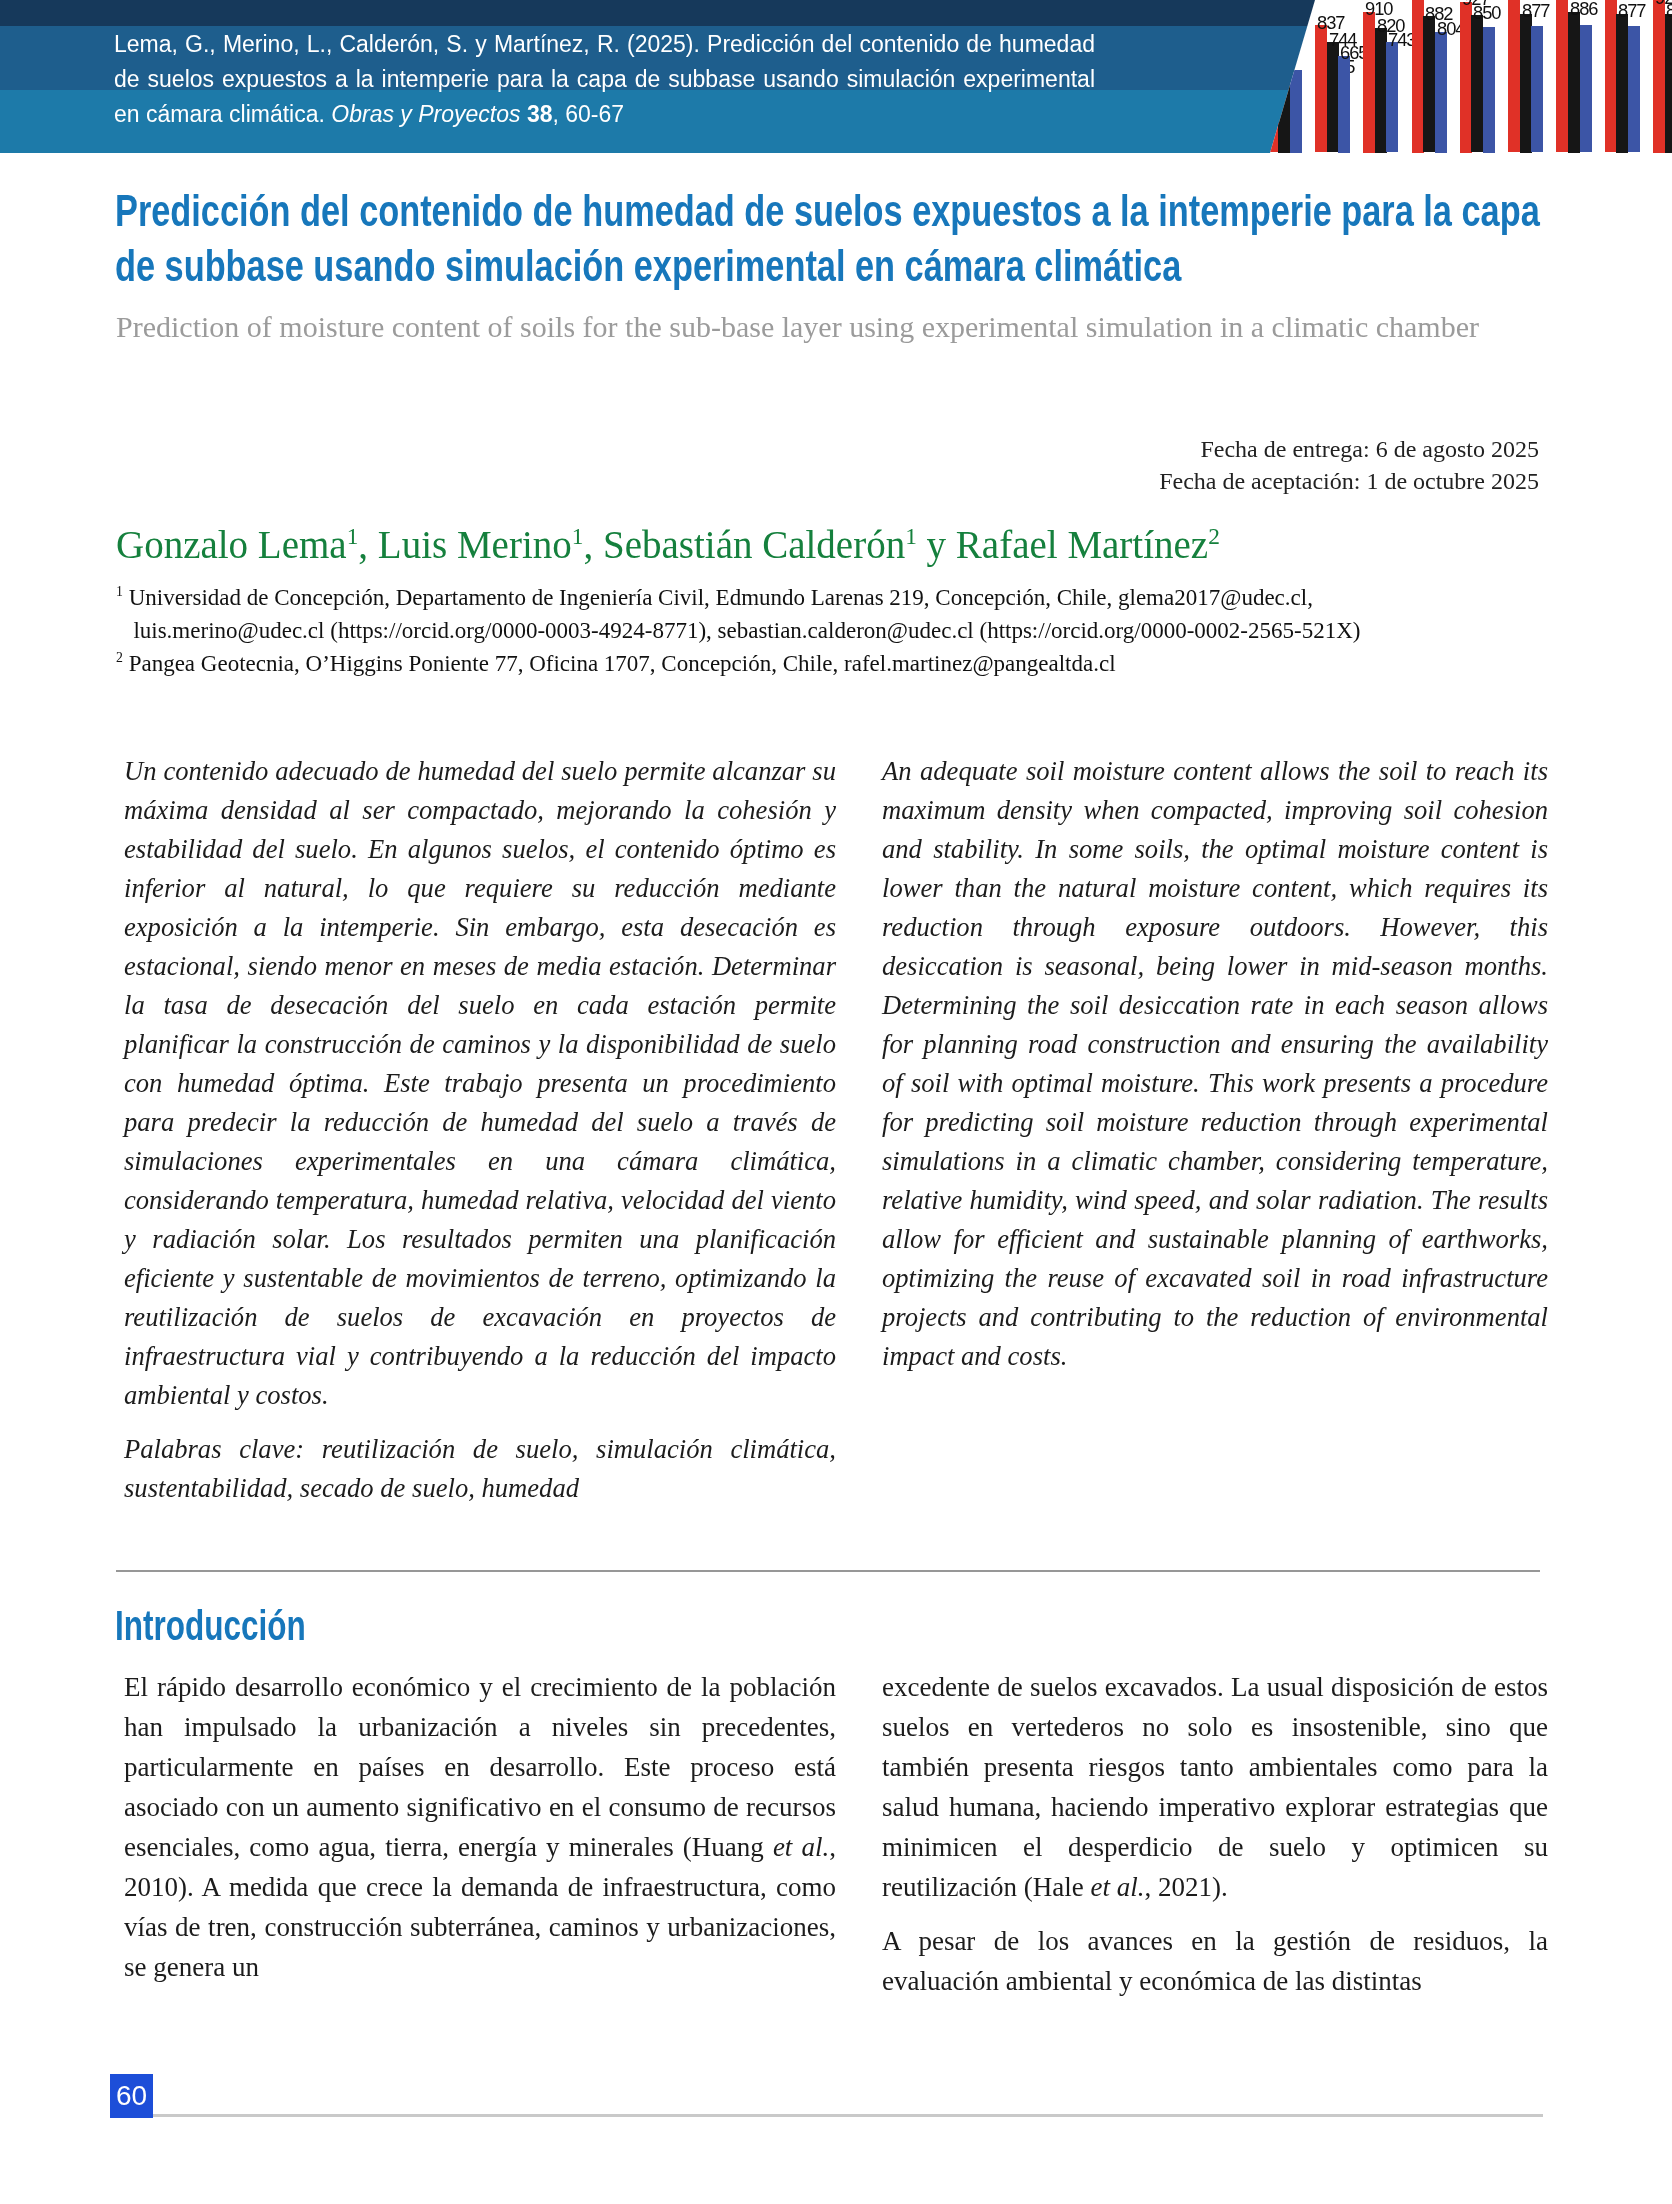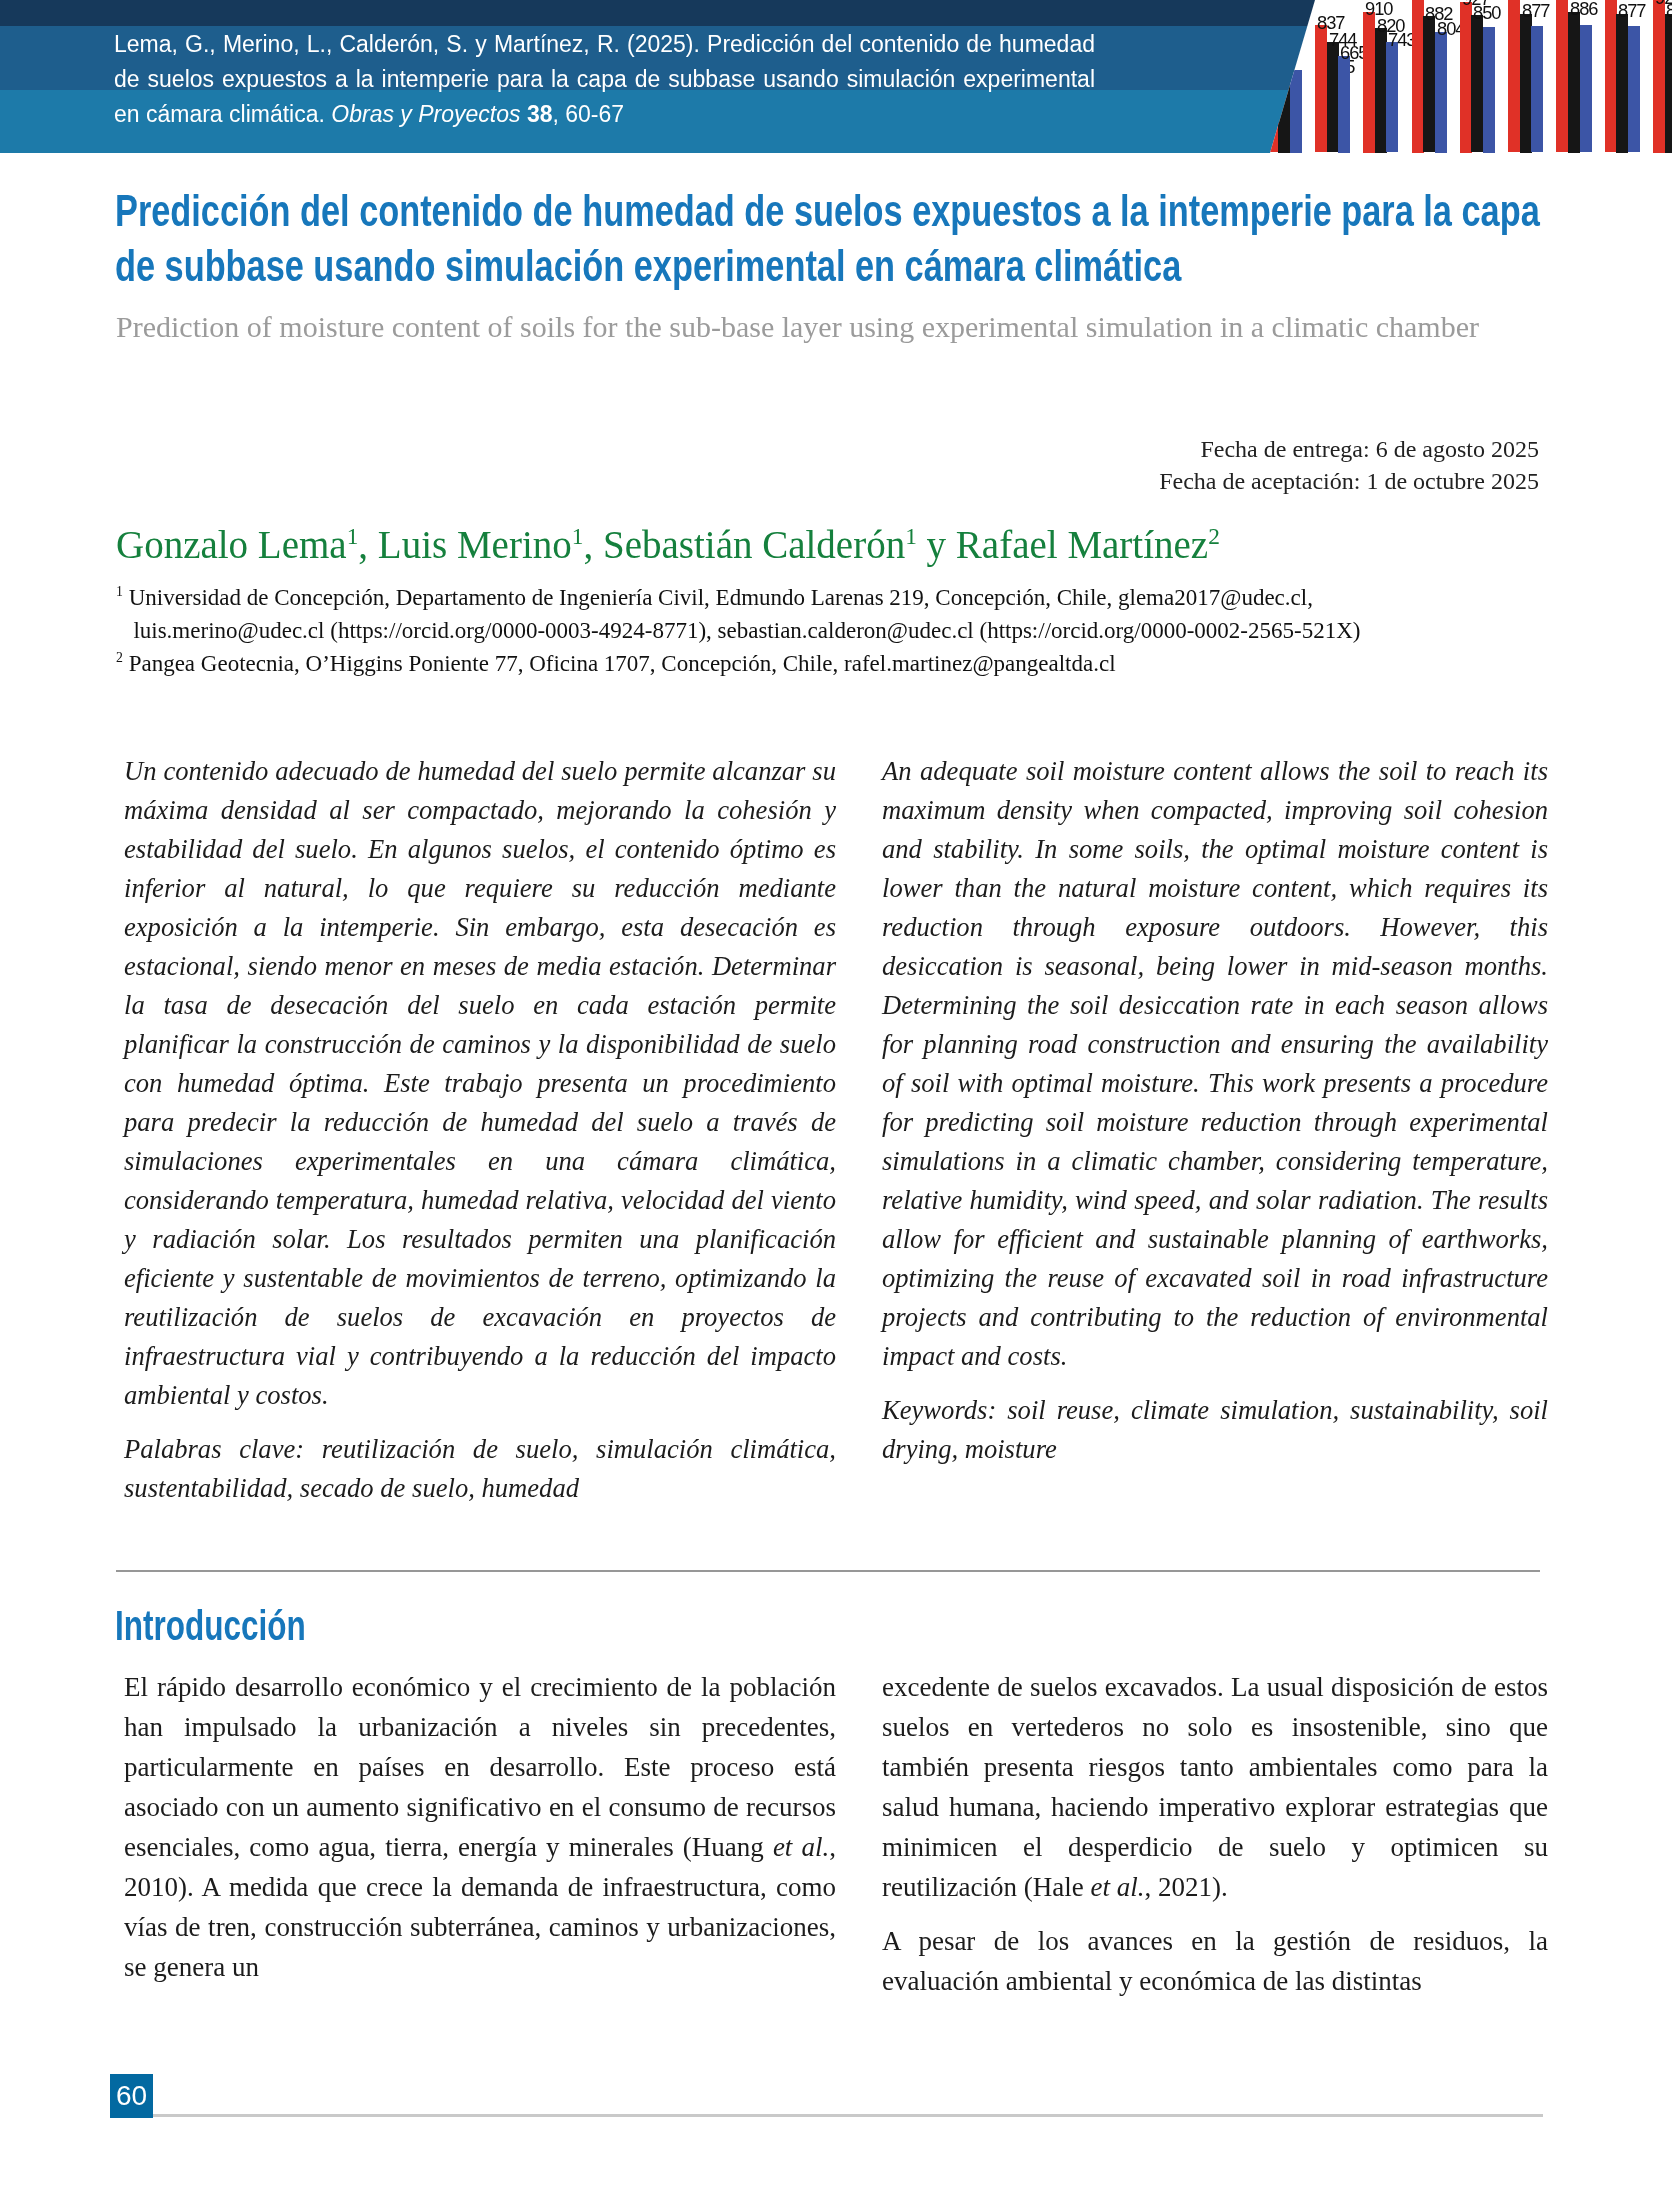--- a/index.html
+++ b/index.html
@@ -45,21 +45,21 @@
   .intro-heading{position:absolute;left:115px;top:1601px;width:579px;color:#1777bb;
                  font-family:"Liberation Sans", sans-serif;font-weight:bold;font-size:42px;
                  line-height:50px;transform:scaleX(0.75);transform-origin:0 0;}
   .intro-left{left:116px;top:1667px;width:712px;}
   .intro-right{left:874px;top:1667px;width:666px;}
   .body-text{font-size:27px;line-height:40px;margin:0;}
   .para-gap{margin-top:13.5px;}
 
   
   .footer-rule{position:absolute;left:110px;top:2114px;width:1433px;height:2.9px;background:#c9c9c9;}
-  .page-badge{position:absolute;left:110px;top:2074px;width:43px;height:44px;background:#0369a1;
+  .page-badge{position:absolute;left:110px;top:2074px;width:43px;height:44px;background:#1d4ed8;
               color:#fff;font-family:"Liberation Sans", sans-serif;font-size:28px;
               display:flex;align-items:center;justify-content:center;}
 </style>
 </head>
 <body>
 
 <div class="page">
 
   <div class="header">
     <div class="band-navy"></div>
@@ -127,21 +127,20 @@
     <div class="affil-indent">luis.merino@udec.cl (https://orcid.org/0000-0003-4924-8771), sebastian.calderon@udec.cl (https://orcid.org/0000-0002-2565-521X)</div>
     <div><sup>2</sup><span> Pangea Geotecnia, O’Higgins Poniente 77, Oficina 1707, Concepción, Chile, rafel.martinez@pangealtda.cl</span></div>
   </div>
 
   <div class="col abstract-es">
     <p class="abstract-text">Un contenido adecuado de humedad del suelo permite alcanzar su máxima densidad al ser compactado, mejorando la cohesión y estabilidad del suelo. En algunos suelos, el contenido óptimo es inferior al natural, lo que requiere su reducción mediante exposición a la intemperie. Sin embargo, esta desecación es estacional, siendo menor en meses de media estación. Determinar la tasa de desecación del suelo en cada estación permite planificar la construcción de caminos y la disponibilidad de suelo con humedad óptima. Este trabajo presenta un procedimiento para predecir la reducción de humedad del suelo a través de simulaciones experimentales en una cámara climática, considerando temperatura, humedad relativa, velocidad del viento y radiación solar. Los resultados permiten una planificación eficiente y sustentable de movimientos de terreno, optimizando la reutilización de suelos de excavación en proyectos de infraestructura vial y contribuyendo a la reducción del impacto ambiental y costos.</p>
     <p class="abstract-text kw">Palabras clave: reutilización de suelo, simulación climática, sustentabilidad, secado de suelo, humedad</p>
   </div>
   <div class="col abstract-en">
     <p class="abstract-text">An adequate soil moisture content allows the soil to reach its maximum density when compacted, improving soil cohesion and stability. In some soils, the optimal moisture content is lower than the natural moisture content, which requires its reduction through exposure outdoors. However, this desiccation is seasonal, being lower in mid-season months. Determining the soil desiccation rate in each season allows for planning road construction and ensuring the availability of soil with optimal moisture. This work presents a procedure for predicting soil moisture reduction through experimental simulations in a climatic chamber, considering temperature, relative humidity, wind speed, and solar radiation. The results allow for efficient and sustainable planning of earthworks, optimizing the reuse of excavated soil in road infrastructure projects and contributing to the reduction of environmental impact and costs.</p>
-    <p class="abstract-text kw">Keywords: soil reuse, climate simulation, sustainability, soil drying, moisture</p>
   </div>
 
   <div class="divider"></div>
   <div class="intro-heading">Introducción</div>
 
   <div class="col intro-left">
     <p class="body-text"><span>El rápido desarrollo económico y el crecimiento de la población han impulsado la urbanización a niveles sin precedentes, particularmente en países en desarrollo. Este proceso está asociado con un aumento significativo en el consumo de recursos esenciales, como agua, tierra, energía y minerales (Huang </span><span style="font-style: italic;">et al.</span><span>, 2010). A medida que crece la demanda de infraestructura, como vías de tren, construcción subterránea, caminos y urbanizaciones, se genera un</span></p>
   </div>
   <div class="col intro-right">
     <p class="body-text"><span>excedente de suelos excavados. La usual disposición de estos suelos en vertederos no solo es insostenible, sino que también presenta riesgos tanto ambientales como para la salud humana, haciendo imperativo explorar estrategias que minimicen el desperdicio de suelo y optimicen su reutilización (Hale </span><span style="font-style: italic;">et al.</span><span>, 2021).</span></p>

